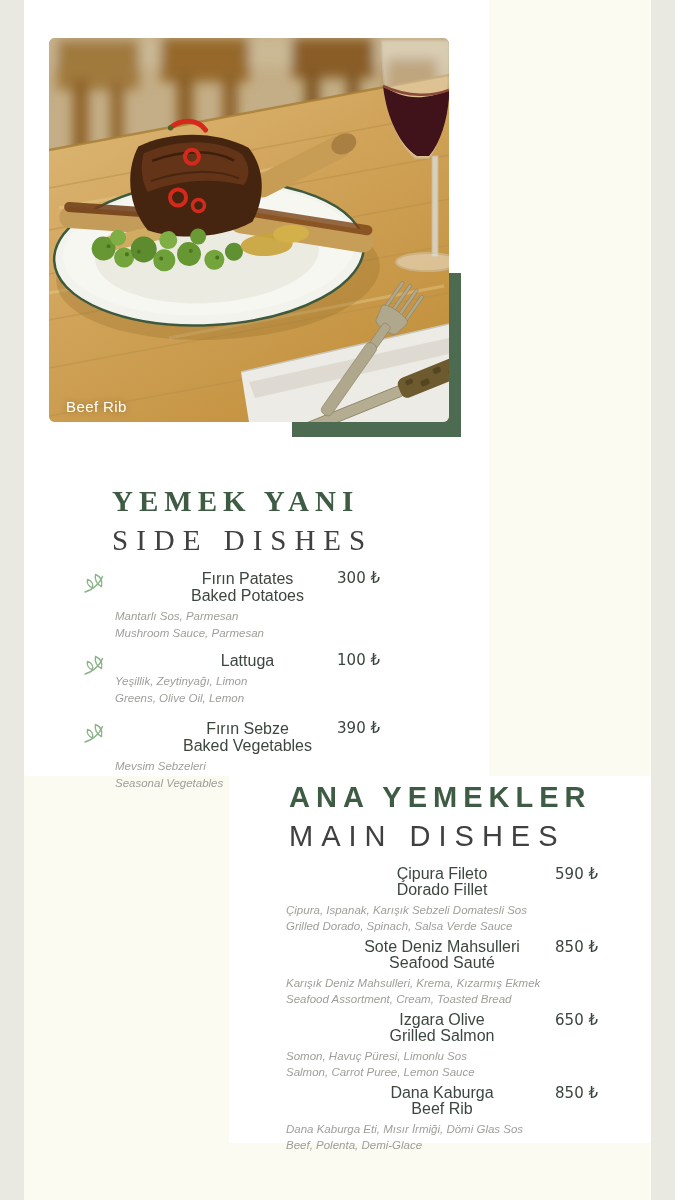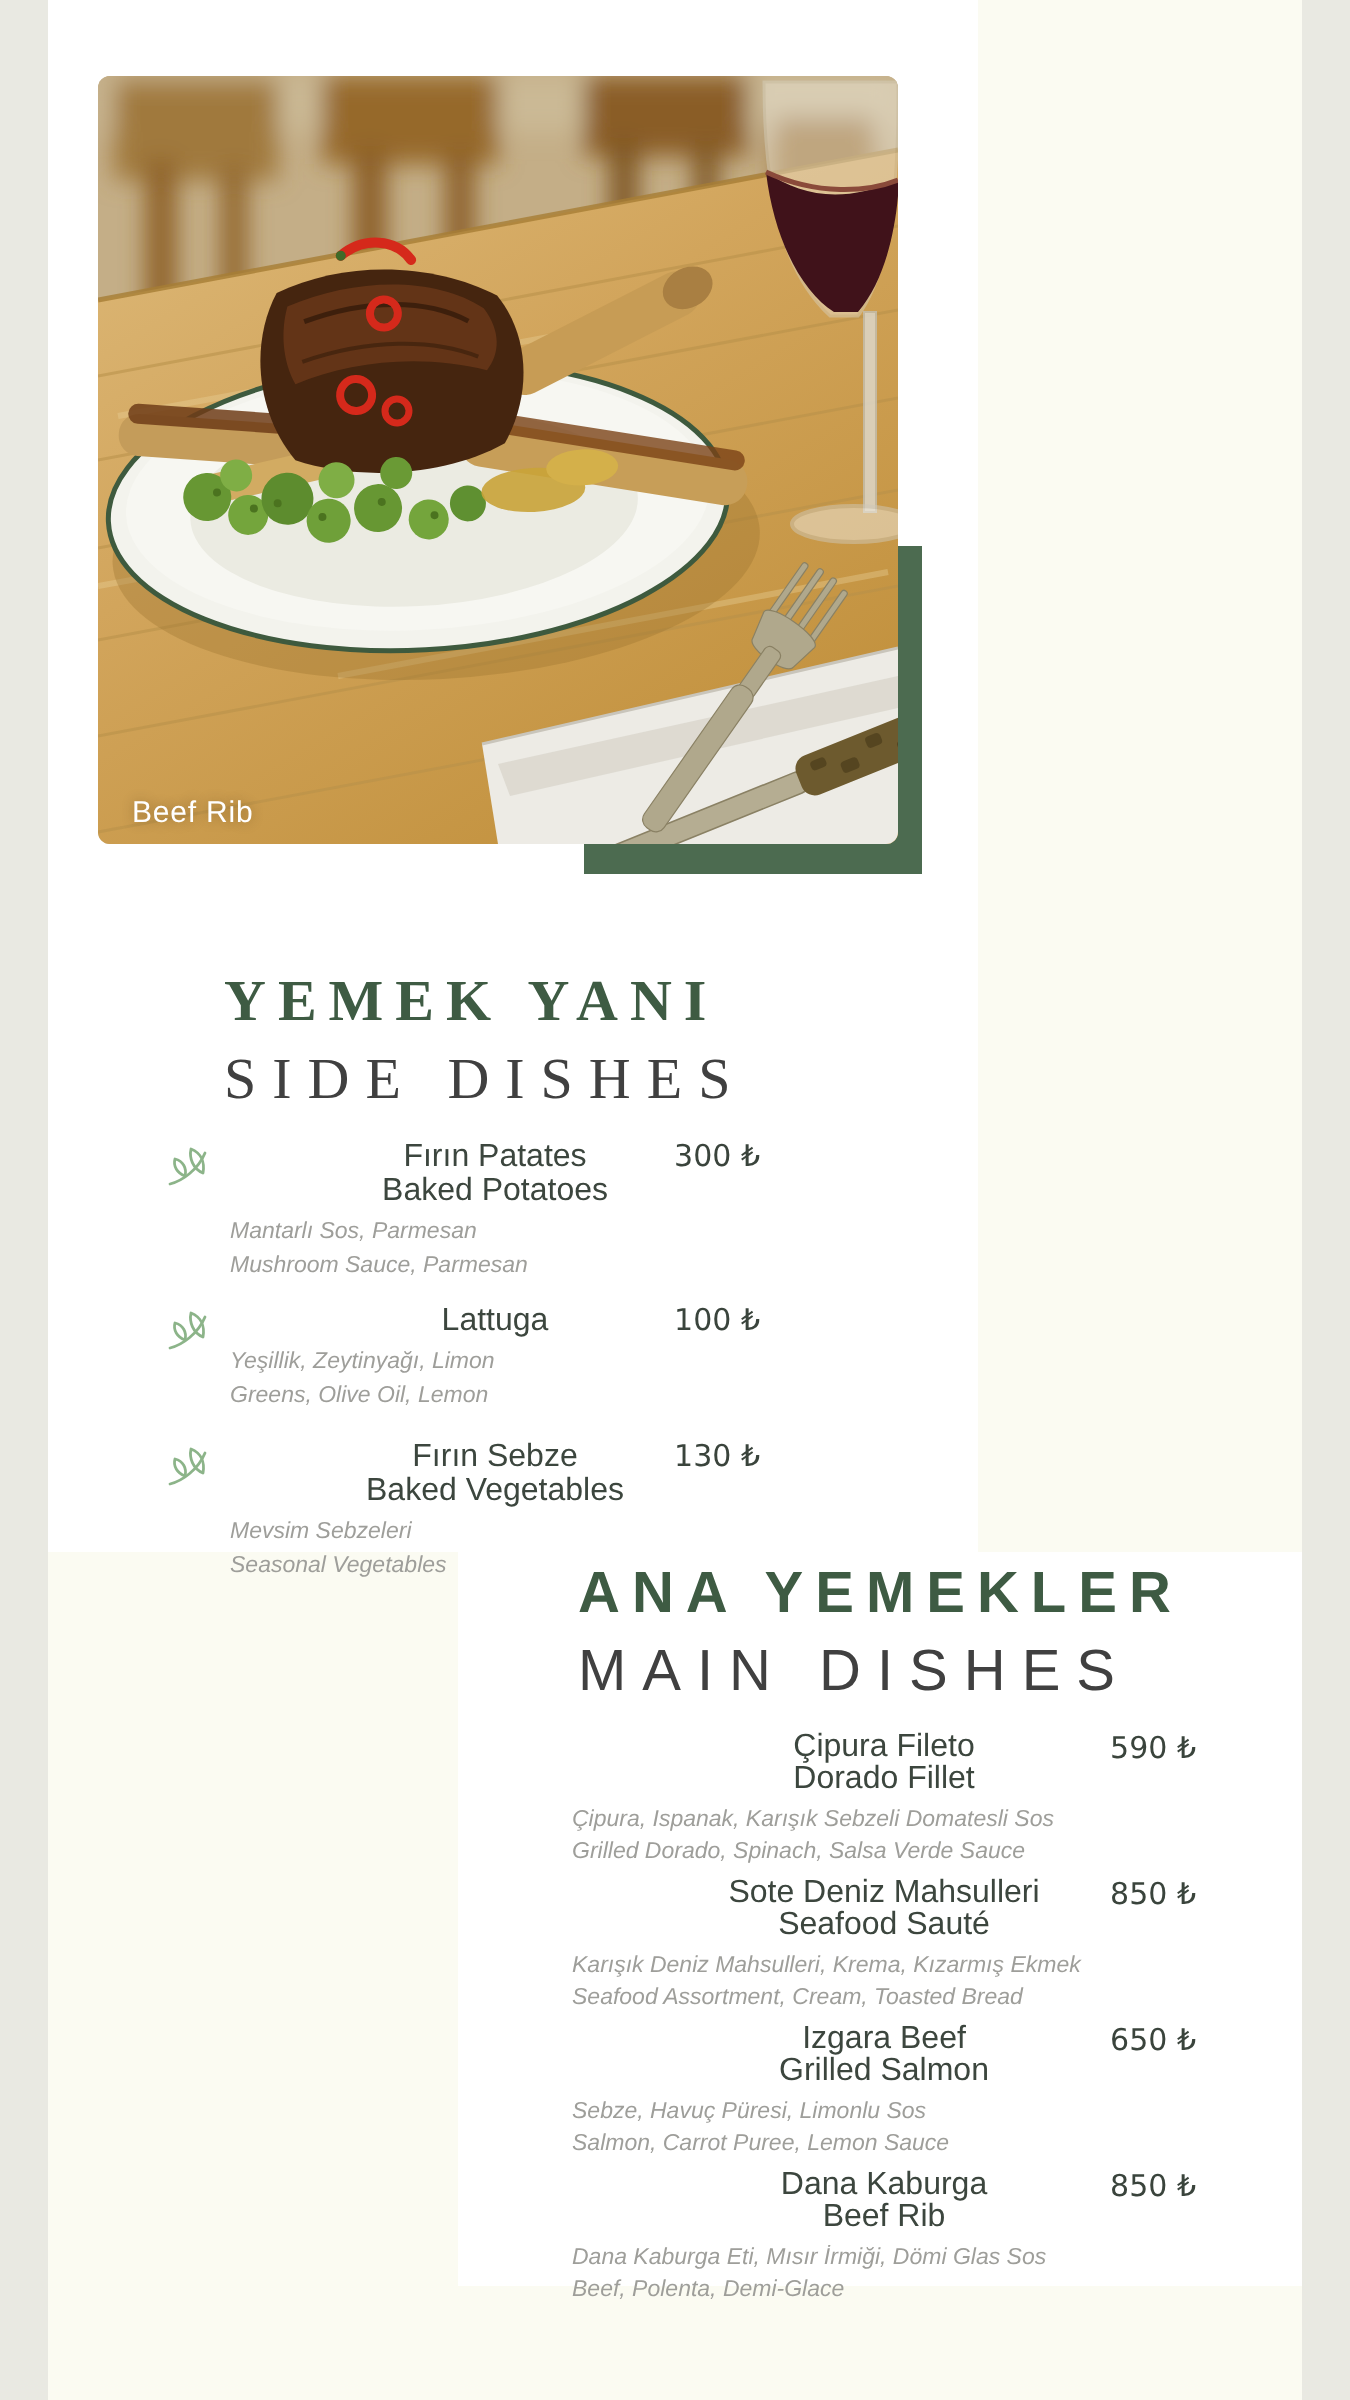--- a/index.html
+++ b/index.html
@@ -254,21 +254,21 @@
     <div class="item">
       <svg class="leaf" viewBox="0 0 24 24" fill="none" stroke="#8cb489" stroke-width="1.4" stroke-linecap="round" stroke-linejoin="round">
         <path d="M13.5 3.5 C18.5 5.5 20.5 10 19.5 15.5 C14.5 13.5 12.5 8 13.5 3.5 Z"></path>
         <path d="M5.5 8.5 C9.5 9.5 11.5 13 10.5 17 C6.5 15.5 4.5 12 5.5 8.5 Z"></path>
         <path d="M3 21 C9 19.5 17 14 20.5 5.5"></path>
       </svg>
       <div class="name">Fırın Sebze</div>
       <div class="name-en">Baked Vegetables</div>
       <div class="desc">Mevsim Sebzeleri</div>
       <div class="desc" style="margin-top:0">Seasonal Vegetables</div>
-      <div class="price">130 ₺</div>
+      <div class="price">390 ₺</div>
     </div>
   </div>
 
   <div class="sec-header main-header">
     <div class="h1">ANA YEMEKLER</div>
     <div class="h2">MAIN DISHES</div>
   </div>
 
   <div class="items main-items">
 
@@ -282,23 +282,23 @@
 
     <div class="item">
       <div class="name">Sote Deniz Mahsulleri</div>
       <div class="name-en">Seafood Sauté</div>
       <div class="desc">Karışık Deniz Mahsulleri, Krema, Kızarmış Ekmek</div>
       <div class="desc" style="margin-top:0">Seafood Assortment, Cream, Toasted Bread</div>
       <div class="price">850 ₺</div>
     </div>
 
     <div class="item">
-      <div class="name">Izgara Beef</div>
+      <div class="name">Izgara Olive</div>
       <div class="name-en">Grilled Salmon</div>
-      <div class="desc">Sebze, Havuç Püresi, Limonlu Sos</div>
+      <div class="desc">Somon, Havuç Püresi, Limonlu Sos</div>
       <div class="desc" style="margin-top:0">Salmon, Carrot Puree, Lemon Sauce</div>
       <div class="price">650 ₺</div>
     </div>
 
     <div class="item">
       <div class="name">Dana Kaburga</div>
       <div class="name-en">Beef Rib</div>
       <div class="desc">Dana Kaburga Eti, Mısır İrmiği, Dömi Glas Sos</div>
       <div class="desc" style="margin-top:0">Beef, Polenta, Demi-Glace</div>
       <div class="price">850 ₺</div>

